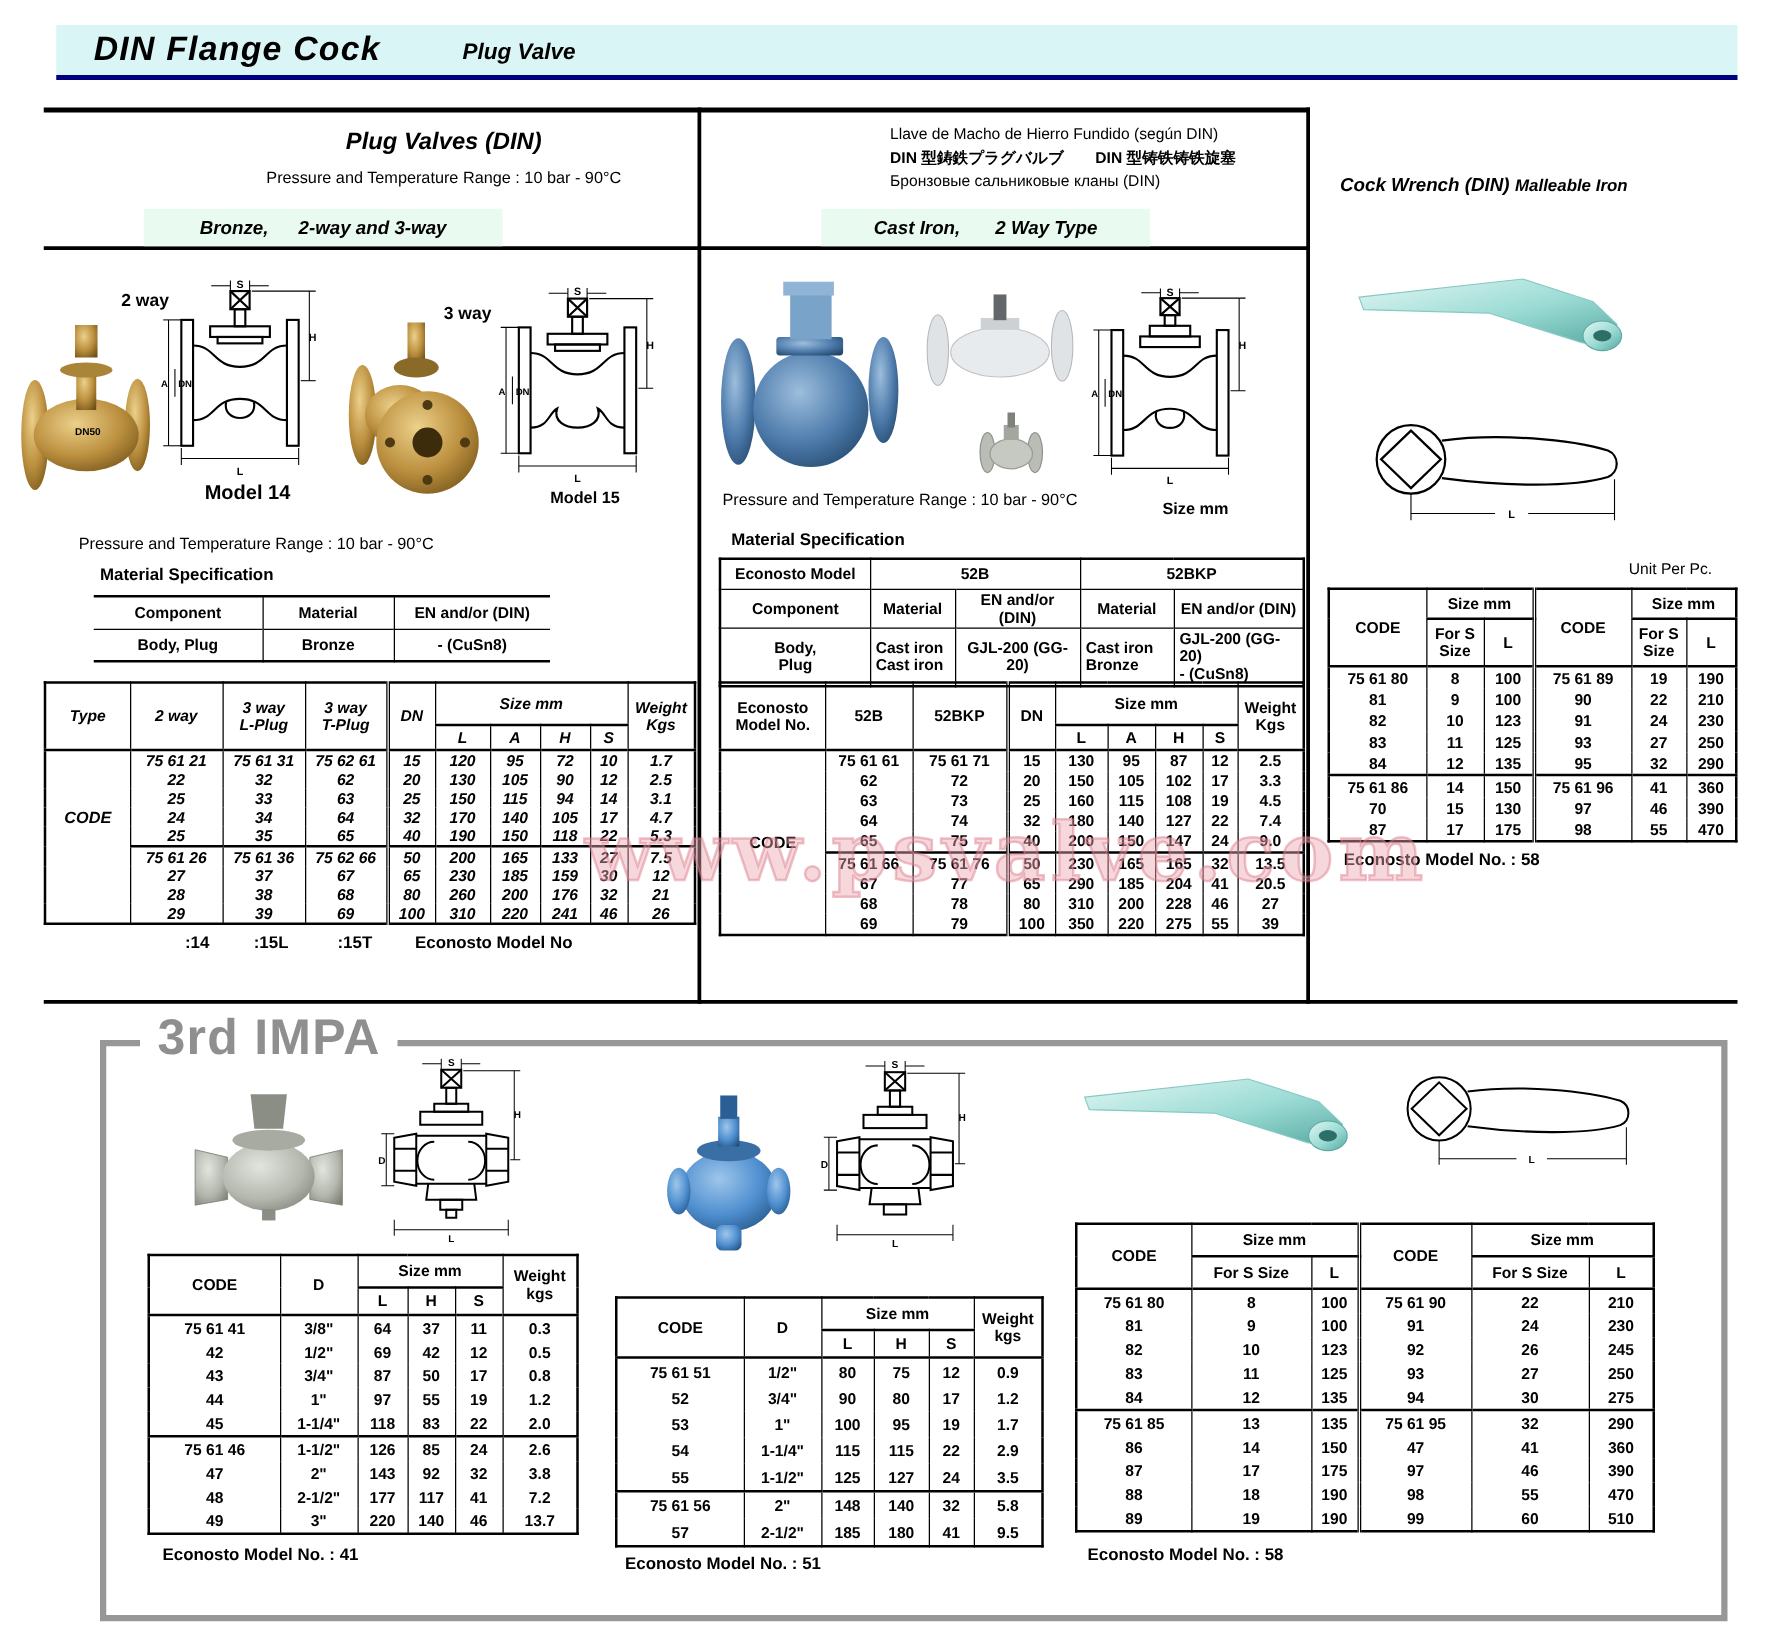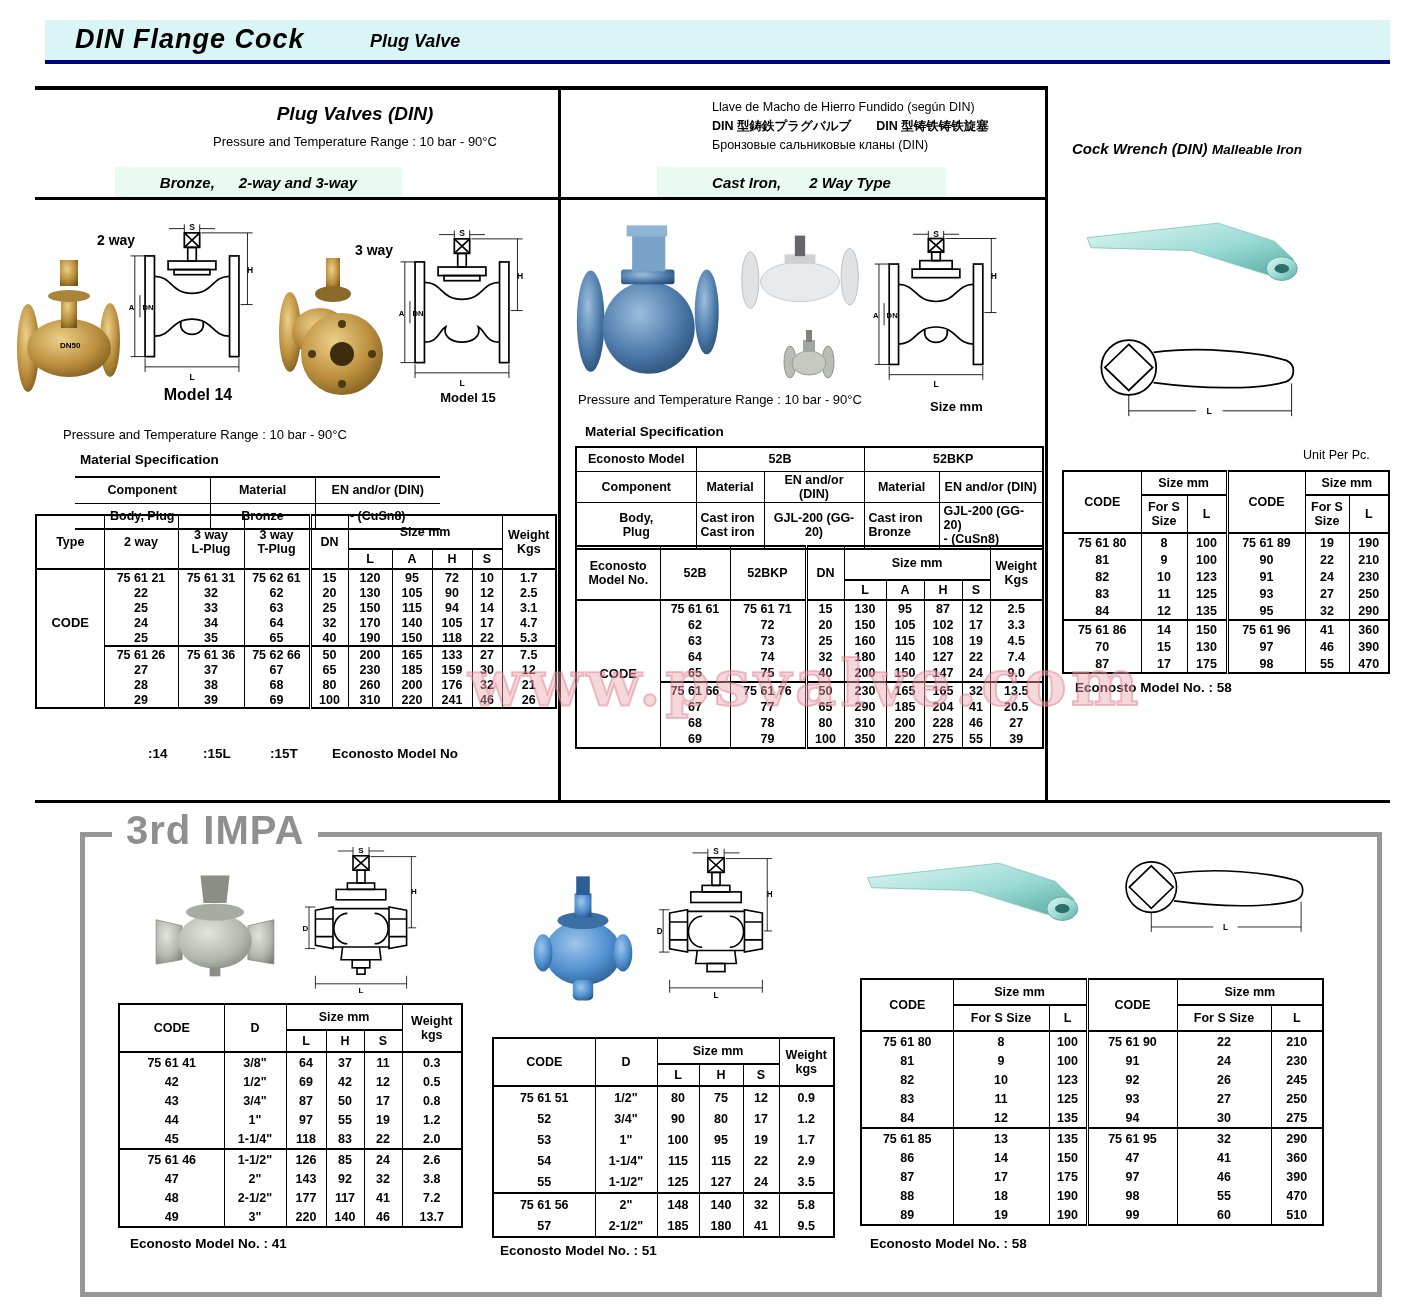--- a/index.html
+++ b/index.html
@@ -224,21 +224,21 @@
       <th class="bl">EN and/or (DIN)</th>
     </tr>
     <tr style="height:26px">
       <td>Body, Plug</td>
       <td class="bl">Bronze</td>
       <td class="bl">- (CuSn8)</td>
     </tr>
   </tbody>
     </table>
 
-  <table class="tbl t-left" style="left:35px;top:514px;width:520px;">
+  <table class="tbl t-left" style="left:35px;top:545px;width:520px;font-style:italic;">
     <colgroup>
         <col style="width:68px">
         <col style="width:74px">
         <col style="width:66px">
         <col style="width:66px">
       <col style="width:38px">
         <col style="width:44px">
         <col style="width:40px">
         <col style="width:40px">
       <col style="width:30px">
@@ -379,21 +379,21 @@
   <div class="abs foot" style="left:203px;top:746px;">:15L</div>
   <div class="abs foot" style="left:270px;top:746px;">:15T</div>
   <div class="abs foot" style="left:332px;top:746px;">Econosto  Model No</div>
 
   <div class="abs" style="left:712px;top:98px;width:330px;font-size:12.5px;line-height:19px;">
     <div>Llave de Macho de Hierro Fundido (según DIN)</div>
     <div class="b">DIN 型鋳鉄プラグバルブ　　DIN 型铸铁铸铁旋塞</div>
     <div>Бронзовые сальниковые кланы (DIN)</div>
   </div>
 
-  <div class="abs mint" style="left:657px;top:167px;width:289px;height:30px;gap:28px;">
+  <div class="abs mint" style="left:657px;top:167px;width:263px;height:30px;gap:28px;">
     <span>Cast Iron,</span>
     <span>2 Way Type</span>
   </div>
 
   <svg class="abs" style="left:575px;top:210px;" width="152" height="180" viewBox="0 0 165 190">
     <ellipse cx="17" cy="118" rx="15" ry="55" fill="url(#g-iron)"></ellipse>
     <ellipse cx="143" cy="108" rx="13" ry="46" fill="url(#g-iron)"></ellipse>
     <circle cx="80" cy="125" r="50" fill="url(#g-iron)"></circle>
     <rect x="50" y="62" width="58" height="16" rx="3" fill="url(#g-iron)"></rect>
     <rect x="62" y="22" width="36" height="42" fill="#79a3c9"></rect>

